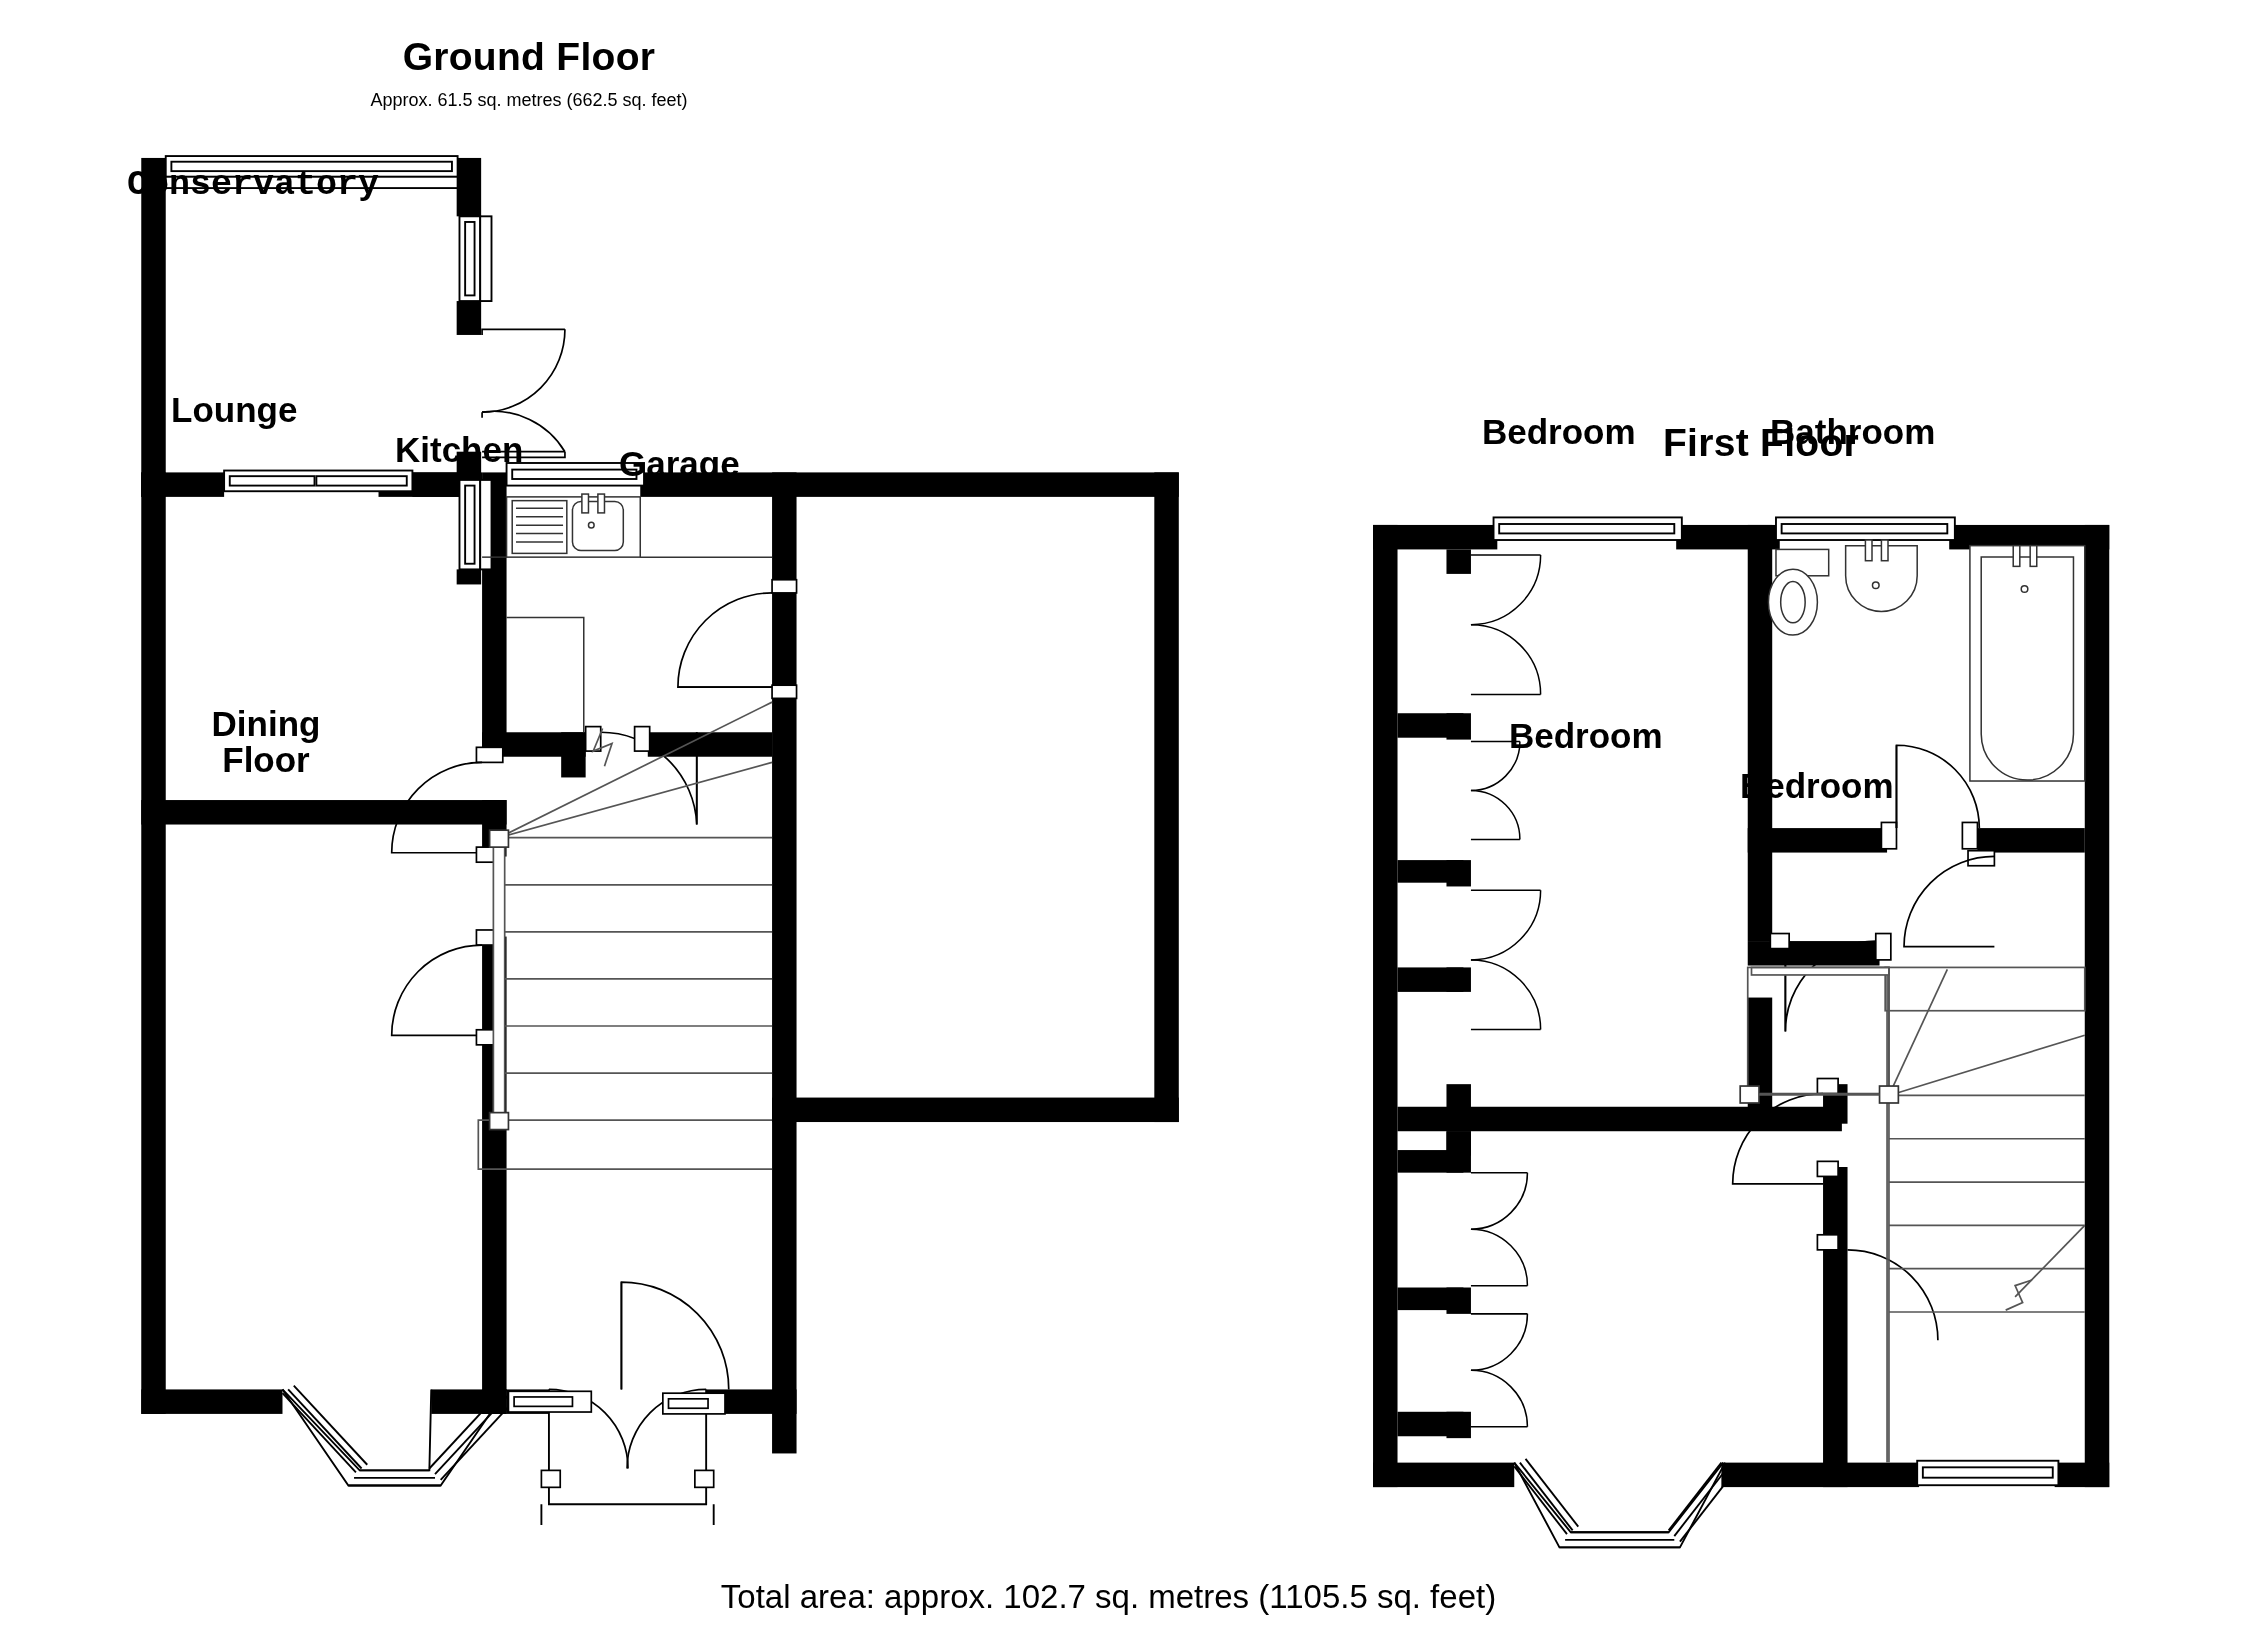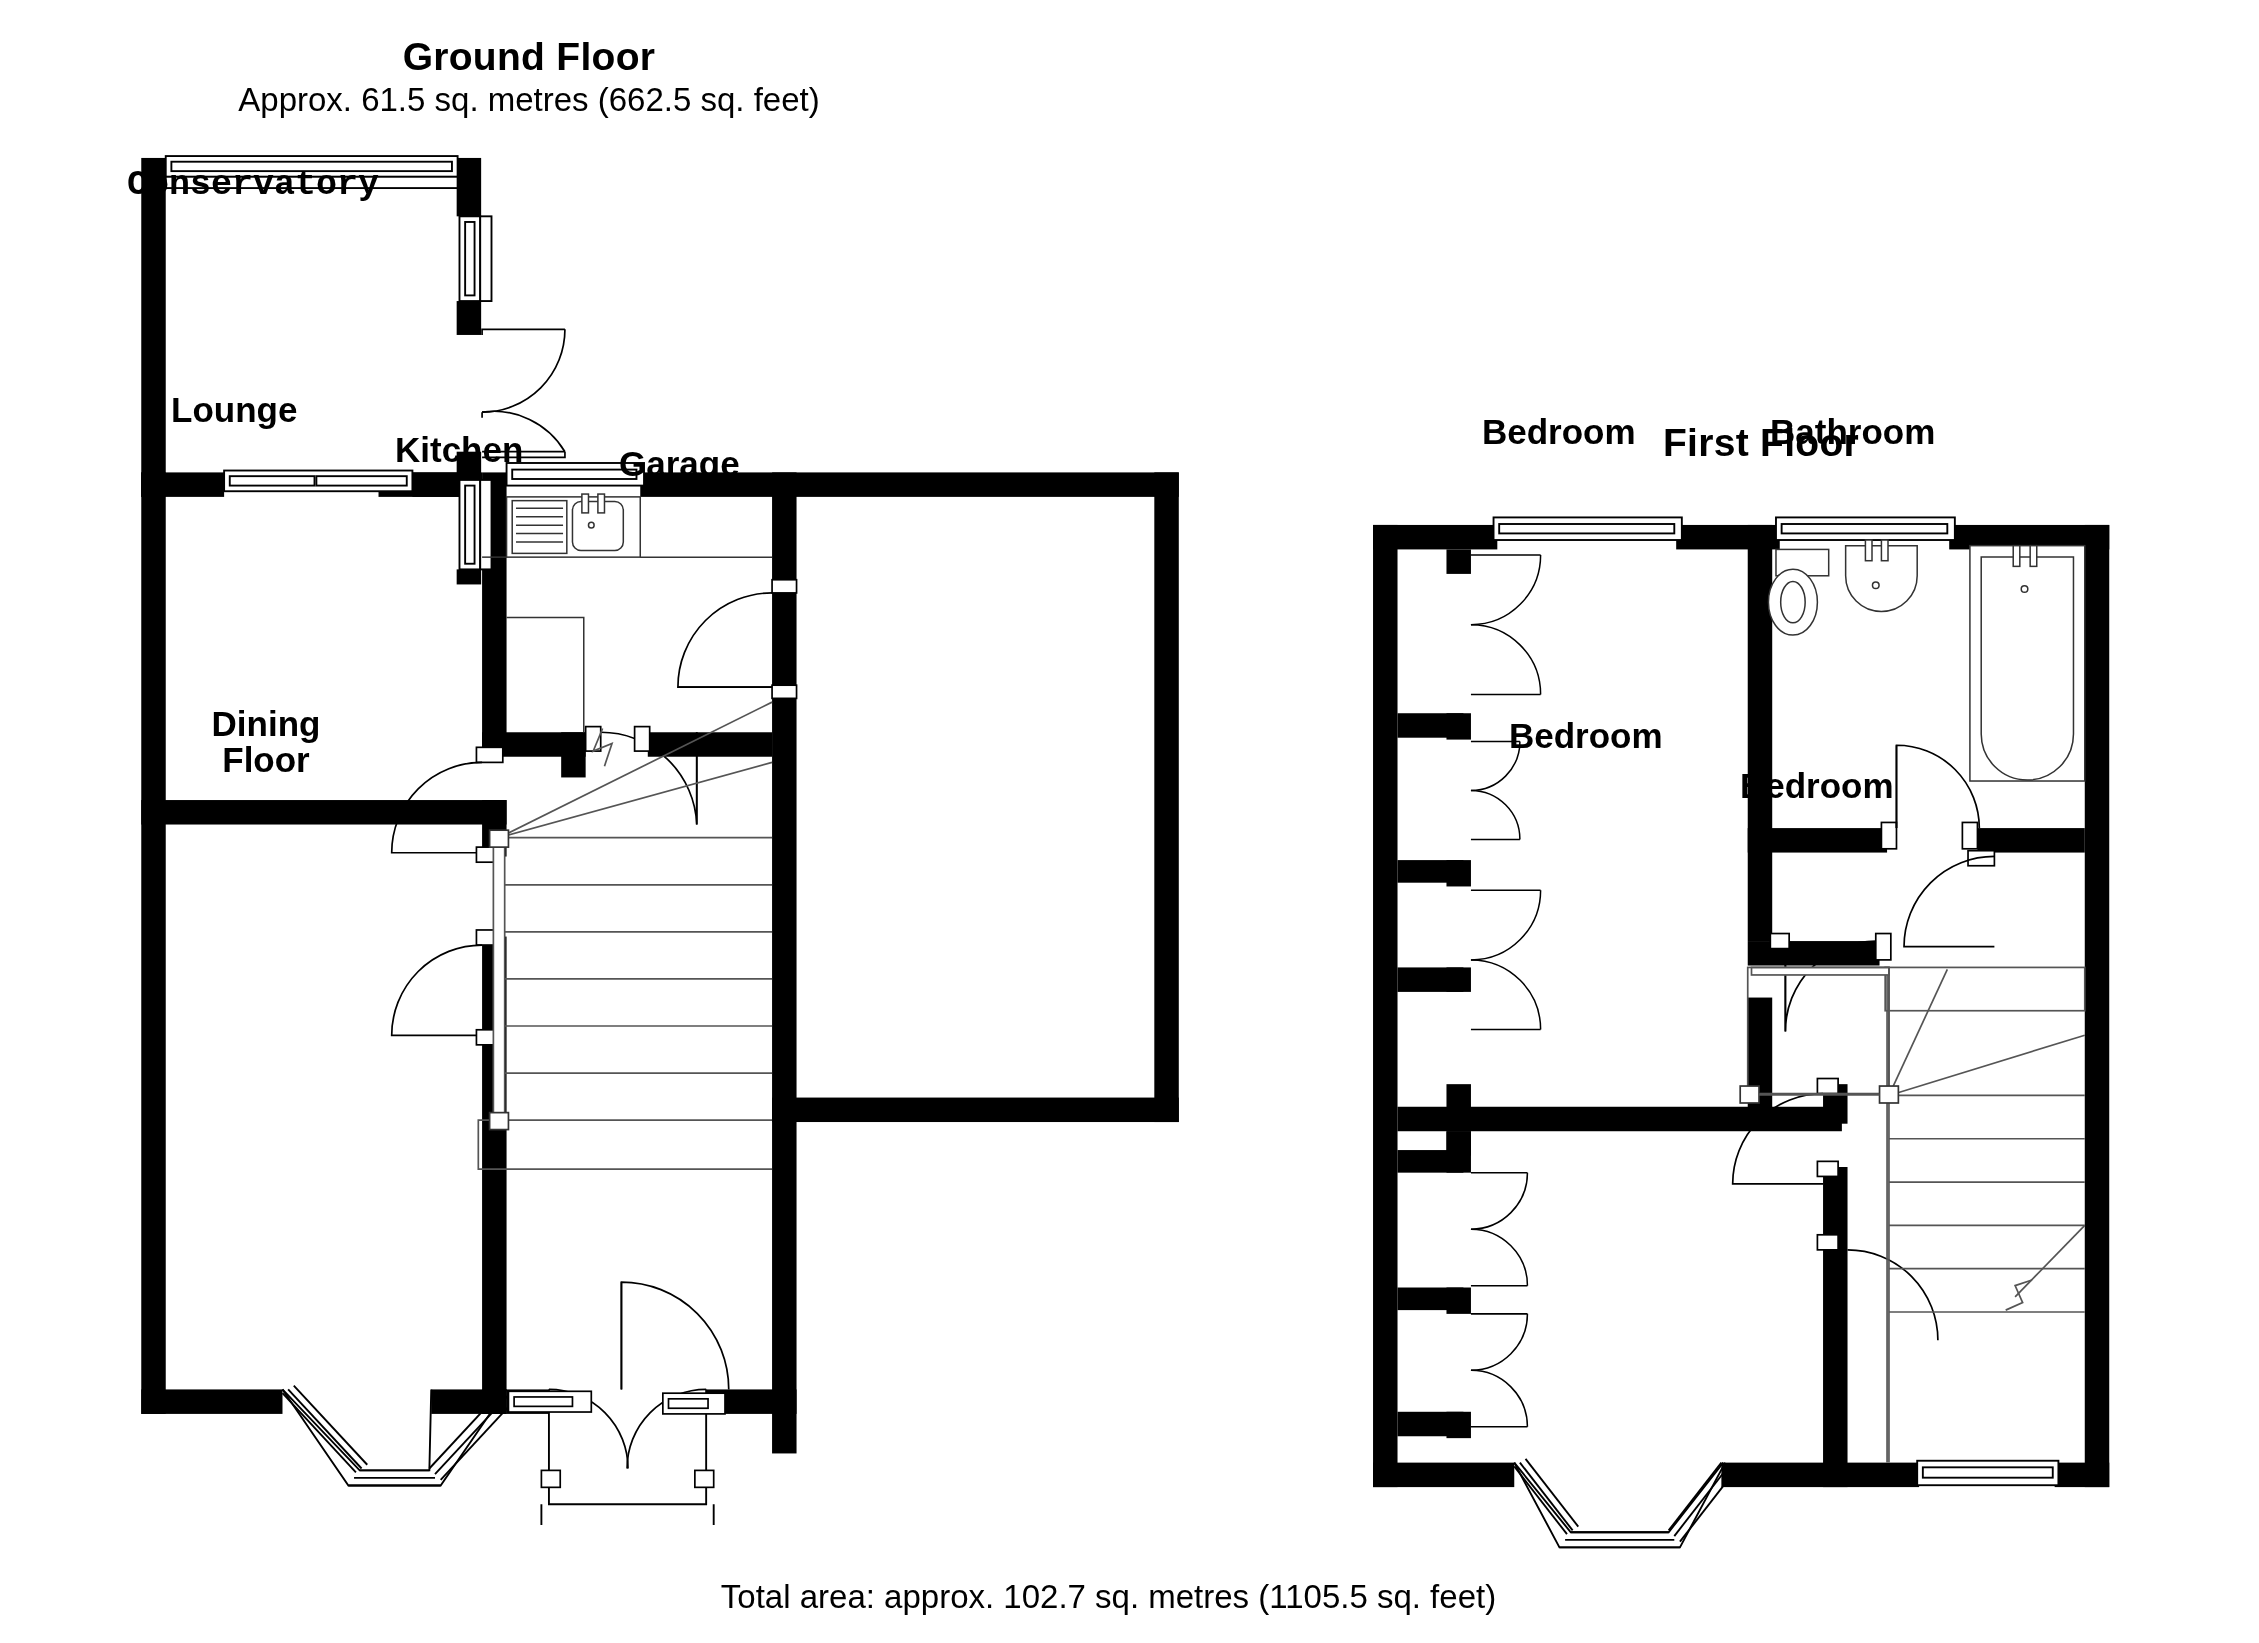--- a/index.html
+++ b/index.html
@@ -12,21 +12,21 @@
   svg{display:block;}
   .ttl{font-weight:bold;}
 </style>
 </head>
 <body>
 
 <div class="plan-root">
 
   <div style="position:absolute;left:0;top:34px;width:970px;text-align:center;padding-left:44px;">
     <div class="ttl" style="font-size:39px;line-height:45px;letter-spacing:0.3px;">Ground Floor</div>
-    <div style="font-size:33px;line-height:34px;margin-top:3.8px;">Approx. 61.5 sq. metres (662.5 sq. feet)</div>
+    <div style="font-size:18px;line-height:34px;margin-top:3.8px;">Approx. 61.5 sq. metres (662.5 sq. feet)</div>
   </div>
 
   <div style="position:absolute;left:1262px;top:420px;width:998px;text-align:center;">
     <div class="ttl" style="font-size:39px;line-height:45px;letter-spacing:0.3px;">First Floor</div>
   </div>
 
   <svg style="position:absolute;left:113px;top:141px;" width="1111" height="1384" viewBox="0 0 1180 1470" xmlns="http://www.w3.org/2000/svg">
     <g fill="none" stroke="#000" stroke-width="2.4">
 
       <rect x="30" y="18" width="26" height="360" fill="#000" stroke="none"></rect>

